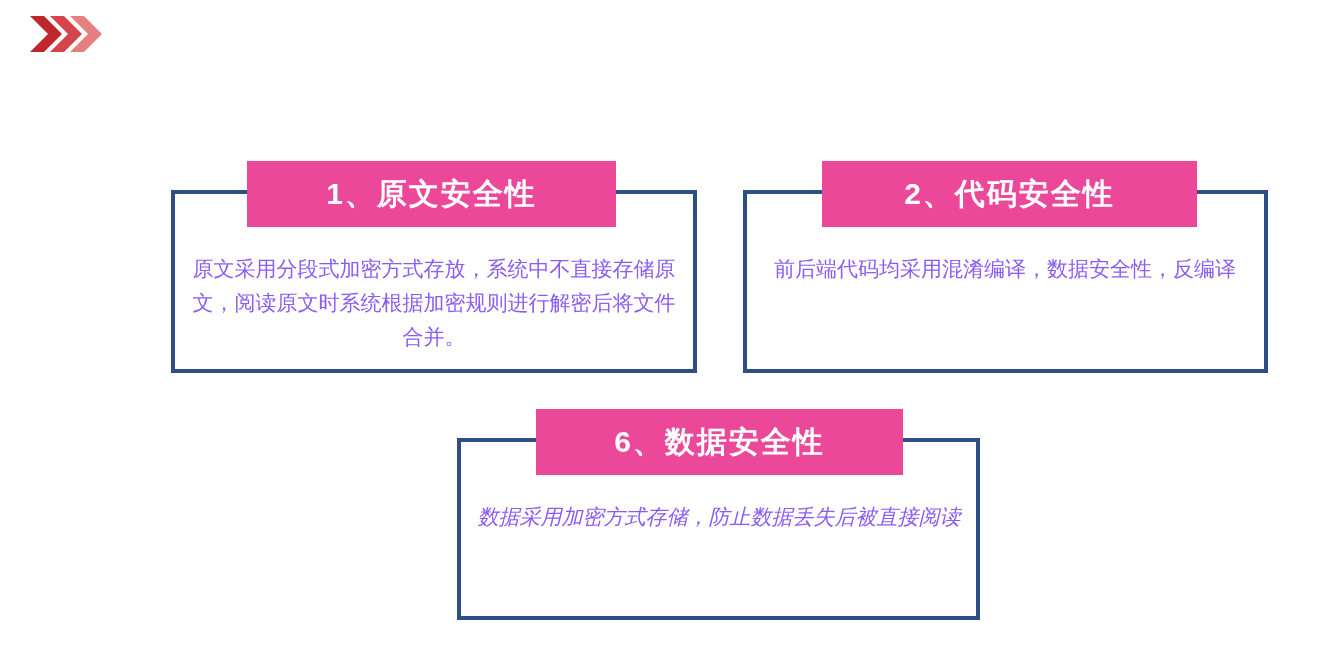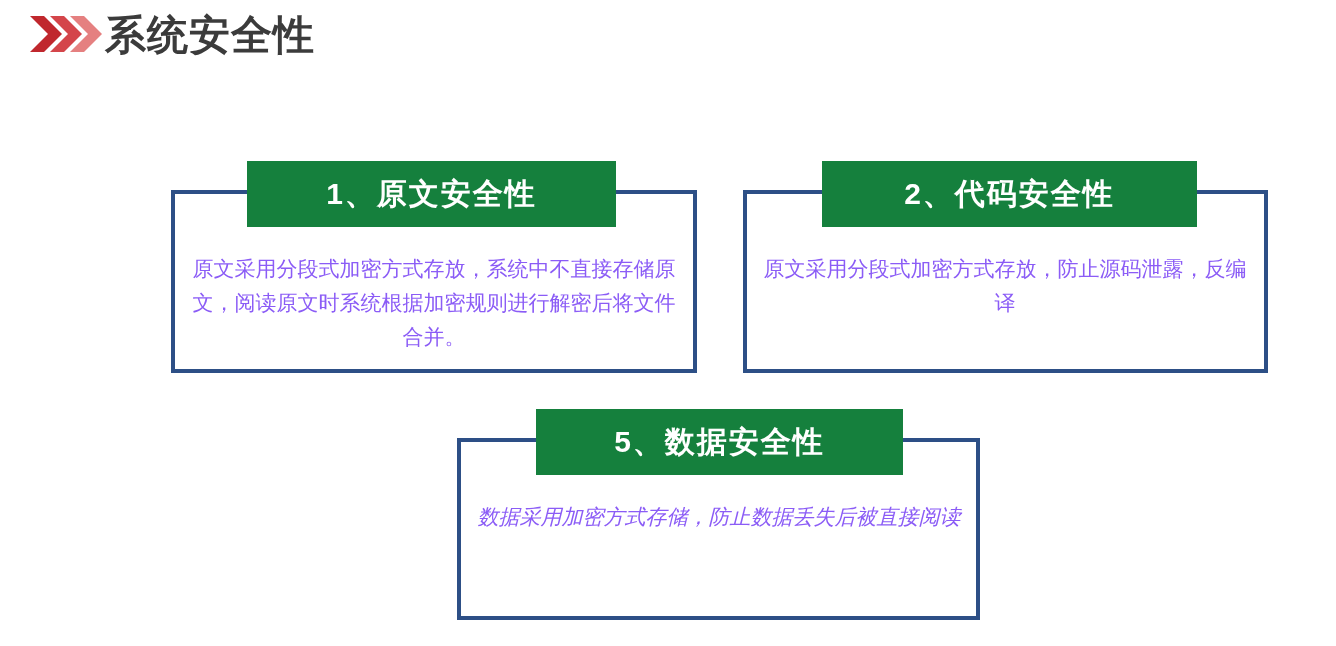--- a/index.html
+++ b/index.html
@@ -49,21 +49,21 @@
     position: absolute;
   }
   .card-box {
     position: absolute;
     border: 4px solid #2d4f86;
     background: transparent;
     box-sizing: border-box;
   }
   .card-header {
     position: absolute;
-    background: #15803d;
+    background: #ec4899;
     color: #ffffff;
     font-size: 30px;
     font-weight: bold;
     letter-spacing: 2px;
     display: flex;
     align-items: center;
     justify-content: center;
     box-sizing: border-box;
     white-space: nowrap;
   }
@@ -97,32 +97,31 @@
 <div id="page-title-bar">
 
   <div id="chevron-group">
     <svg width="72" height="40" viewBox="0 0 72 40" xmlns="http://www.w3.org/2000/svg">
       <polygon points="0,2 14,2 32,20 14,38 0,38 18,20" fill="#c0272d"></polygon>
       <polygon points="20,2 34,2 52,20 34,38 20,38 38,20" fill="#d4454a"></polygon>
       <polygon points="40,2 54,2 72,20 54,38 40,38 58,20" fill="#e58080"></polygon>
     </svg>
   </div>
 
-  <div id="page-title">系统安全性</div>
 </div>
 
 <div class="card" id="card-1">
   <div class="card-box"></div>
   <div class="card-header">1、原文安全性</div>
   <div class="card-body">原文采用分段式加密方式存放，系统中不直接存储原文，阅读原文时系统根据加密规则进行解密后将文件合并。</div>
 </div>
 
 <div class="card" id="card-2">
   <div class="card-box"></div>
   <div class="card-header">2、代码安全性</div>
-  <div class="card-body">原文采用分段式加密方式存放，防止源码泄露，反编译</div>
+  <div class="card-body">前后端代码均采用混淆编译，数据安全性，反编译</div>
 </div>
 
 <div class="card" id="card-3">
   <div class="card-box"></div>
-  <div class="card-header">5、数据安全性</div>
+  <div class="card-header">6、数据安全性</div>
   <div class="card-body">数据采用加密方式存储，防止数据丢失后被直接阅读</div>
 </div>
 
 </body></html>

